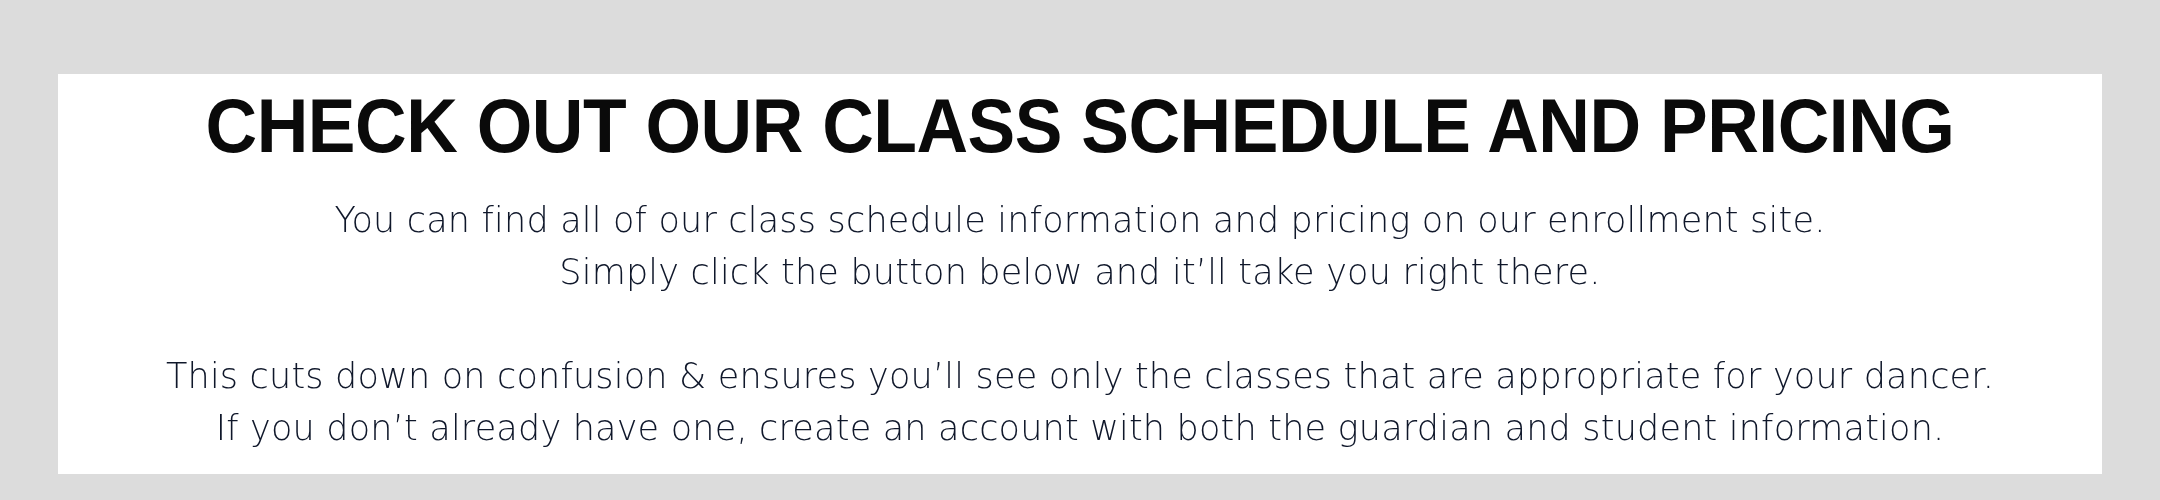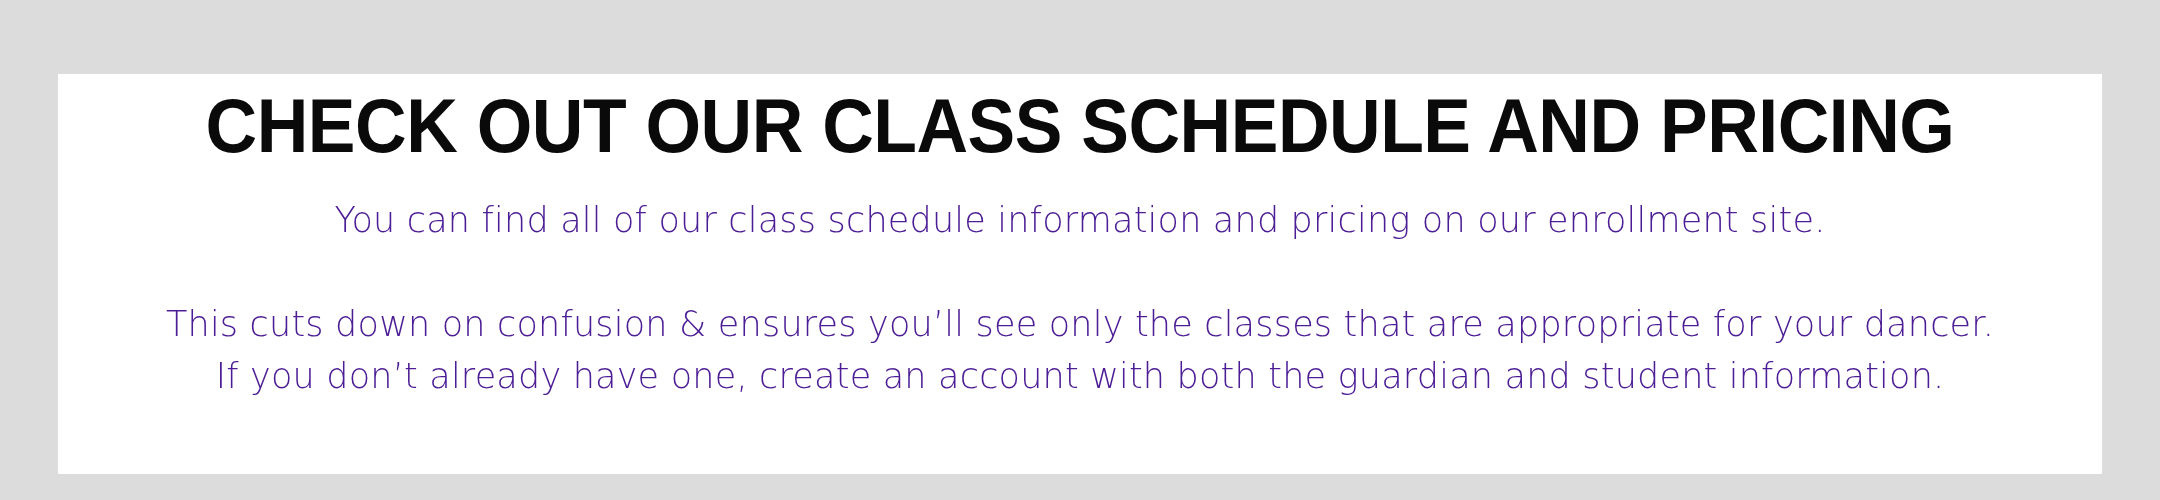--- a/index.html
+++ b/index.html
@@ -55,21 +55,21 @@
     transform-origin: center top;
     white-space: nowrap;
   }
 
   .body-block {
     position: absolute;
     top: 120px;
     left: 0;
     width: 100%;
     text-align: center;
-    color: #4c1d95;
+    color: #0f172a;
     font-family: "DejaVu Sans", sans-serif;
     font-weight: 300;
     font-size: 35px;
     line-height: 52px;
     letter-spacing: 0.2px;
   }
 
   .para {
     margin: 0;
     padding: 0;
@@ -91,20 +91,21 @@
 <div class="canvas">
 
   <section class="card">
 
     <h1 class="headline">CHECK OUT OUR CLASS SCHEDULE AND PRICING</h1>
 
     <div class="body-block">
 
       <p class="para">
         <span class="line">You can find all of our class schedule information and pricing on our enrollment site.</span>
+        <span class="line">Simply click the button below and it’ll take you right there.</span>
       </p>
 
       <span class="para-gap"></span>
 
       <p class="para">
         <span class="line">This cuts down on confusion &amp; ensures you’ll see only the classes that are appropriate for your dancer.</span>
         <span class="line">If you don’t already have one, create an account with both the guardian and student information.</span>
       </p>
 
     </div>

